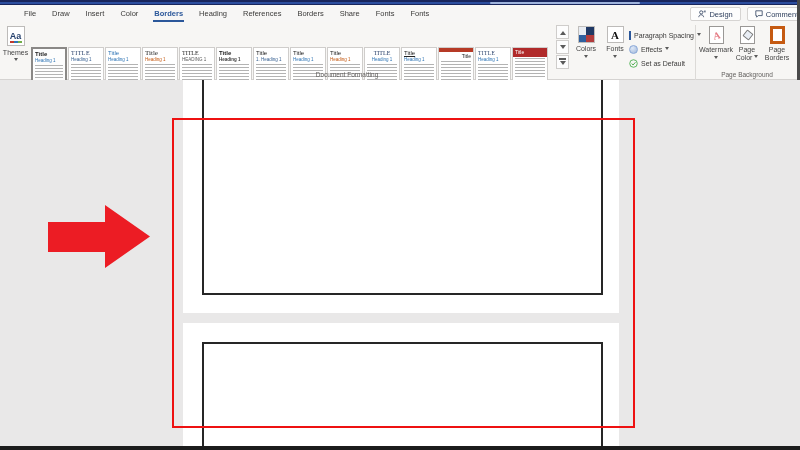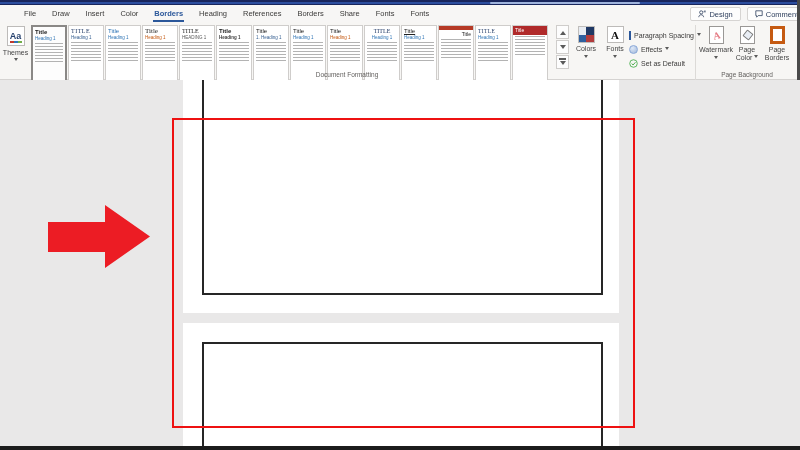--- a/index.html
+++ b/index.html
@@ -26,21 +26,21 @@
   .ribbon{position:absolute;left:0;top:22px;width:800px;height:58px;background:#f7f6f4;border-bottom:1px solid #d5d3d1;}
   .grouplabel{position:absolute;bottom:1px;font-size:6.5px;color:#605e5c;text-align:center;}
   .vsep{position:absolute;top:3px;height:70px;width:1px;background:#dcdad7;}
 
   .themesbtn{position:absolute;left:2px;top:3px;width:27px;height:48px;display:flex;flex-direction:column;align-items:center;border:1px solid transparent;}
   .themes-icon{width:18px;height:20px;border:1px solid #bdbbb9;background:#fff;display:flex;align-items:center;justify-content:center;font-size:9px;font-weight:bold;color:#27426e;position:relative;}
   .themes-icon::after{content:"";position:absolute;left:2px;bottom:2px;right:2px;height:2px;background:linear-gradient(90deg,#c0392b 0 33%,#2e74b5 33% 66%,#70ad47 66% 100%);}
   .themesbtn .lbl{font-size:7px;color:#444;margin-top:3px;}
 
   .gallery{position:absolute;left:31px;top:3px;display:flex;gap:1px;}
-  .thumb{width:36px;height:58px;background:#fff;border:1px solid #cfcdcb;padding:2px;overflow:hidden;position:relative;}
+  .thumb{width:36px;height:58px;background:#fff;border:1px solid #cfcdcb;padding:2px;overflow:hidden;position:relative;margin-top:22px;}
   .thumb.selected{border:2px solid #8a8886;background:#fdfdfd;}
   .thumb .t{font-size:6px;line-height:7px;color:#222;white-space:nowrap;}
   .thumb .h{font-size:4.5px;line-height:6px;color:#2e74b5;white-space:nowrap;}
   .thumb .body{height:20px;margin-top:1px;background:repeating-linear-gradient(#b3b3b3 0 1px,transparent 1px 3px);}
   .v1 .t{font-weight:bold;}
   .v2 .t{font-family:"Liberation Serif",serif;color:#1f3864;letter-spacing:.5px;}
   .v2 .h{color:#365f91;}
   .v3 .t{color:#2e74b5;}
   .v4 .t{font-family:"Liberation Serif",serif;font-size:7px;}
   .v4 .h{color:#c45911;}

